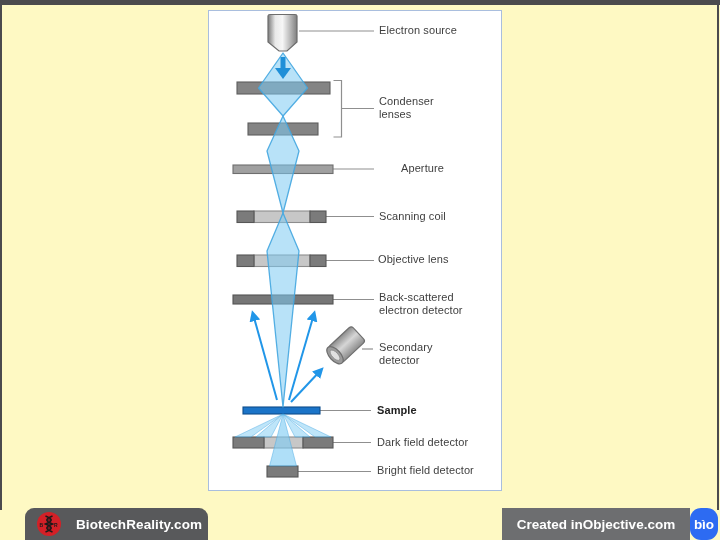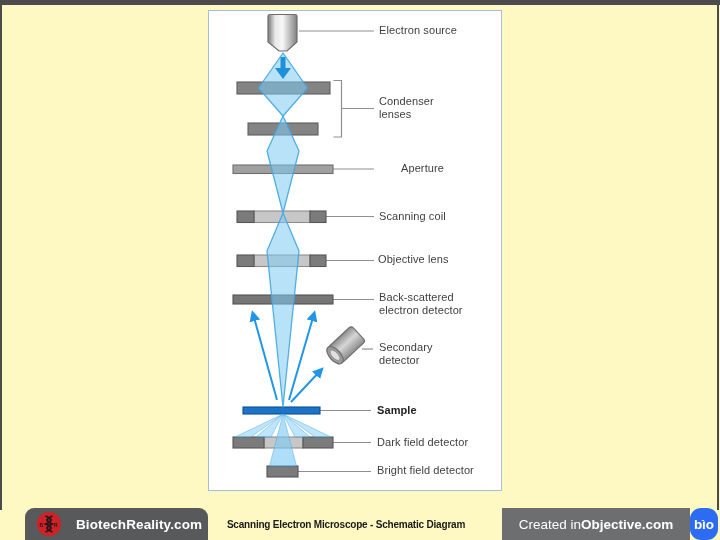--- a/index.html
+++ b/index.html
@@ -33,21 +33,21 @@
               box-sizing:border-box;gap:15px;}
   .brand-logo{width:24px;height:24px;border-radius:50%;background:#d32027;flex:0 0 auto;
               display:flex;align-items:center;justify-content:center;}
   .brand-text{color:#ffffff;font-weight:bold;font-size:13.5px;letter-spacing:.1px;}
   .caption{position:absolute;left:215px;top:509px;width:262px;height:30px;display:flex;
            align-items:center;justify-content:center;font-size:10px;font-weight:bold;
            color:#1a1a1a;white-space:nowrap;letter-spacing:-0.2px;}
   .credit-bar{position:absolute;left:502px;top:508px;width:188px;height:32px;background:#6d6e70;
               display:flex;align-items:center;justify-content:center;color:#fff;
               font-size:13.5px;white-space:nowrap;}
-  .credit-prefix{font-weight:normal;margin-right:0;}
+  .credit-prefix{font-weight:bold;margin-right:0;}
   .credit-brand{font-weight:bold;}
   .bio-square{position:absolute;left:690px;top:508px;width:28px;height:32px;background:#2d6bf2;
               display:flex;align-items:center;justify-content:center;color:#fff;
               font-weight:bold;font-size:13.5px;border-radius:11px;}
 </style>
 </head>
 <body>
 
 <div id="stage">
 
@@ -187,21 +187,20 @@
           <line x1="-2.5" y1="0" x2="2.5" y2="0"></line>
           <line x1="-2.5" y1="4" x2="2.5" y2="4"></line>
         </g>
         <text x="-9.5" y="2.5" font-size="5" font-weight="bold" fill="#1a1a1a" font-family="Liberation Sans, sans-serif">B</text>
         <text x="5" y="2.5" font-size="5" font-weight="bold" fill="#1a1a1a" font-family="Liberation Sans, sans-serif">R</text>
       </svg>
     </div>
     <span class="brand-text">BiotechReality.com</span>
   </div>
 
-  <div class="caption">Scanning Electron Microscope - Schematic Diagram</div>
 
   <div class="credit-bar">
     <span class="credit-prefix">Created in</span>
     <span class="credit-brand">Objective.com</span>
   </div>
 
   <div class="bio-square">
     <span>bìo</span>
   </div>
 

